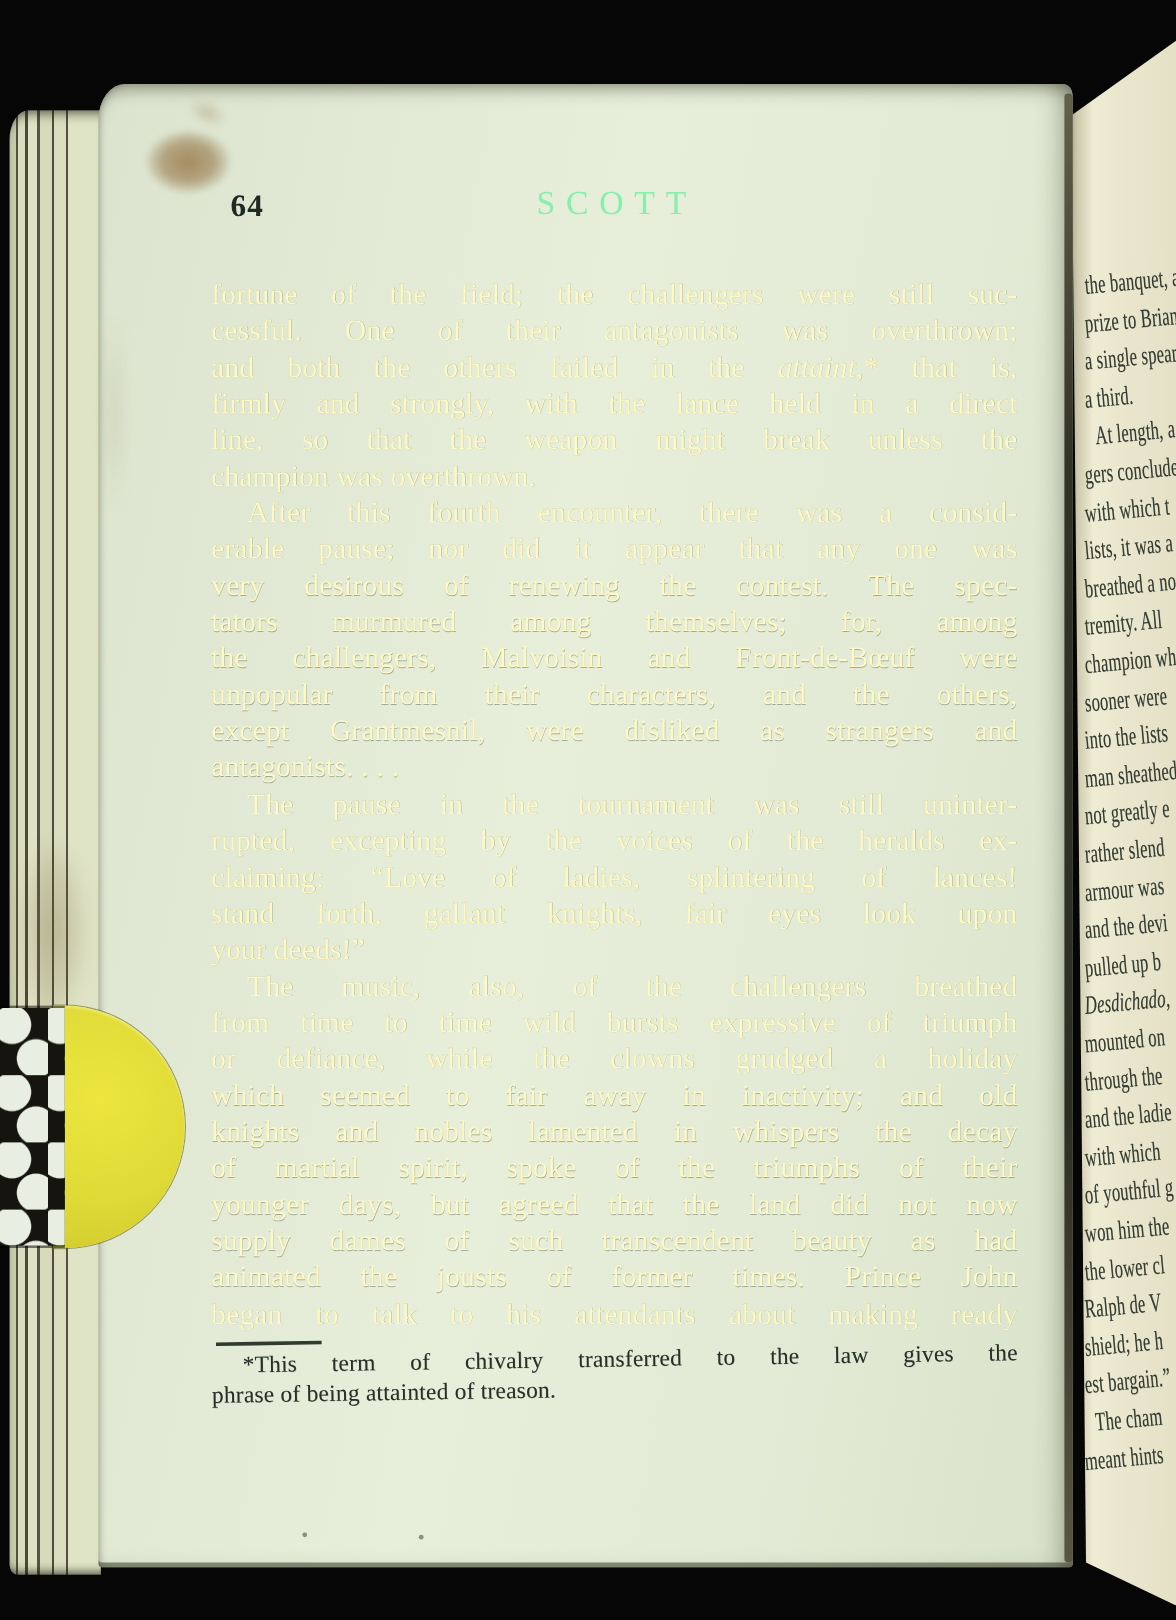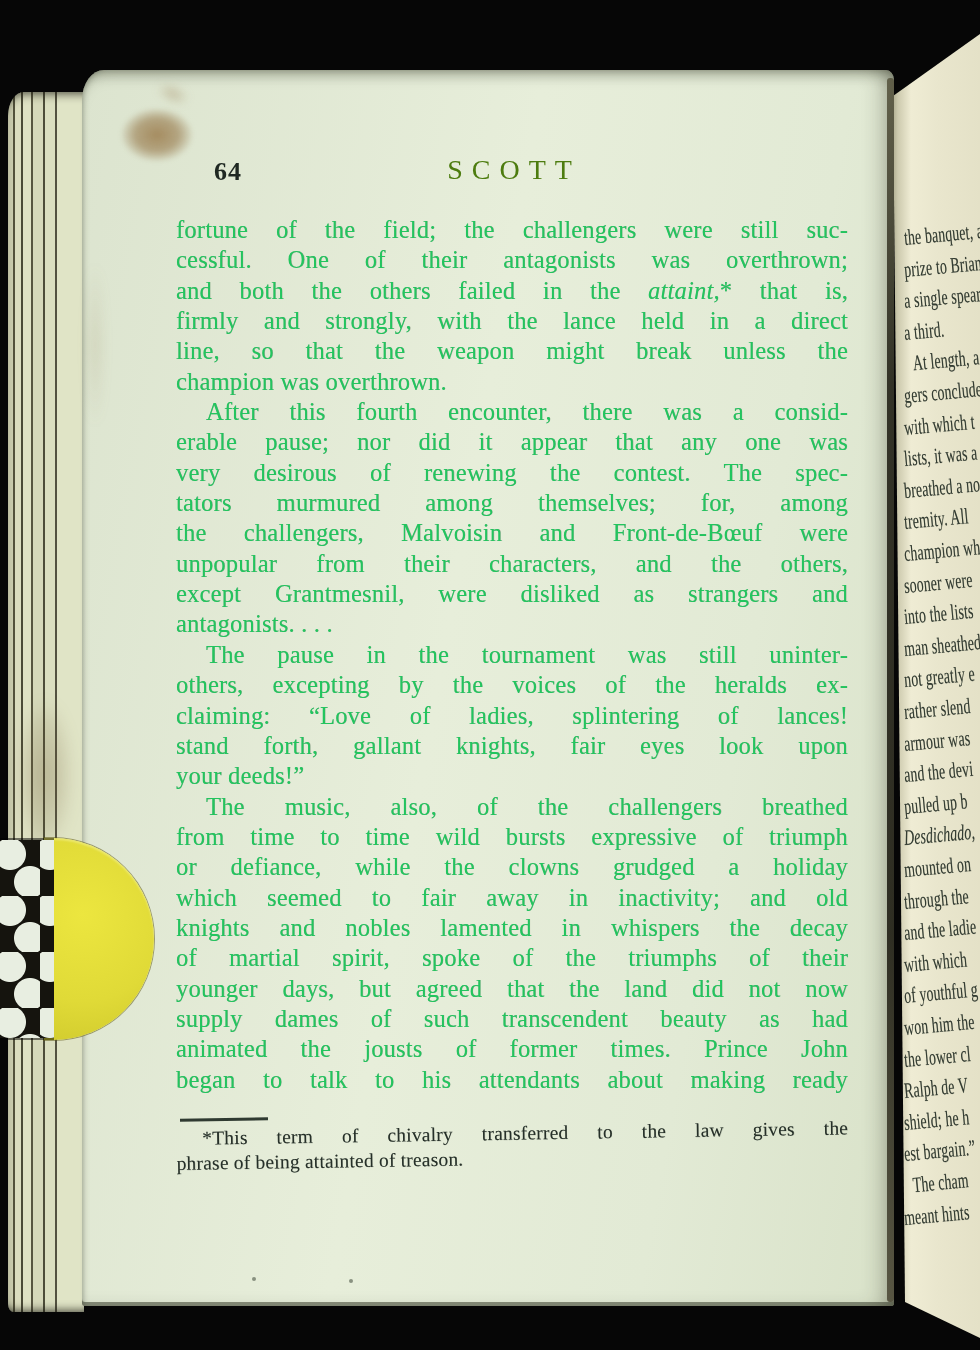--- a/index.html
+++ b/index.html
@@ -48,29 +48,29 @@
     filter:blur(4px);transform:rotate(24deg);border-radius:50%;
   }
   .margin-smudge{
     position:absolute;left:84px;top:240px;width:22px;height:210px;z-index:4;
     background:radial-gradient(closest-side,rgba(140,112,66,.18),transparent 80%);
     filter:blur(6px);
   }
   
   .page-num{
     position:absolute;left:192px;top:157px;z-index:6;
-    font-size:26px;font-weight:700;letter-spacing:1px;color:#1f2822;margin-left:22px;
+    font-size:26px;font-weight:700;letter-spacing:1px;color:#1f2822;
   }
   .running-header{
     position:absolute;left:176px;top:154px;width:676px;z-index:6;
-    text-align:center;font-size:28px;letter-spacing:9px;color:#4d7c0f;font-family:Liberation Serif, serif;
+    text-align:center;font-size:28px;letter-spacing:9px;color:#86efac;font-family:Liberation Serif, serif;
   }
   .body-lines{
-    position:absolute;left:176px;top:215px;width:672px;z-index:6;
-    color:#22c55e;
+    position:absolute;left:176px;top:231px;width:672px;z-index:6;
+    color:#fef9c3;
   }
   .bline{
     font-size:24.5px;line-height:30.35px;height:30.35px;
     text-align:justify;text-align-last:justify;
     letter-spacing:.2px;white-space:normal;
     text-shadow:.3px .3px 0 rgba(38,48,41,.35);
   }
   .bline.end{text-align-last:left;}
   .bline.ind{padding-left:30px;}
   .foot-rule{
@@ -150,21 +150,21 @@
     <div class="bline end">champion was overthrown.</div>
     <div class="bline ind">After this fourth encounter, there was a consid-</div>
     <div class="bline">erable pause; nor did it appear that any one was</div>
     <div class="bline">very desirous of renewing the contest.  The spec-</div>
     <div class="bline">tators murmured among themselves; for, among</div>
     <div class="bline">the challengers, Malvoisin and Front-de-Bœuf were</div>
     <div class="bline">unpopular from their characters, and the others,</div>
     <div class="bline">except Grantmesnil, were disliked as strangers and</div>
     <div class="bline end">antagonists. . . .</div>
     <div class="bline ind">The pause in the tournament was still uninter-</div>
-    <div class="bline">others, excepting by the voices of the heralds ex-</div>
+    <div class="bline">rupted, excepting by the voices of the heralds ex-</div>
     <div class="bline">claiming: “Love of ladies, splintering of lances!</div>
     <div class="bline">stand forth, gallant knights, fair eyes look upon</div>
     <div class="bline end">your deeds!”</div>
     <div class="bline ind">The music, also, of the challengers breathed</div>
     <div class="bline">from time to time wild bursts expressive of triumph</div>
     <div class="bline">or defiance, while the clowns grudged a holiday</div>
     <div class="bline">which seemed to fair away in inactivity; and old</div>
     <div class="bline">knights and nobles lamented in whispers the decay</div>
     <div class="bline">of martial spirit, spoke of the triumphs of their</div>
     <div class="bline">younger days, but agreed that the land did not now</div>

